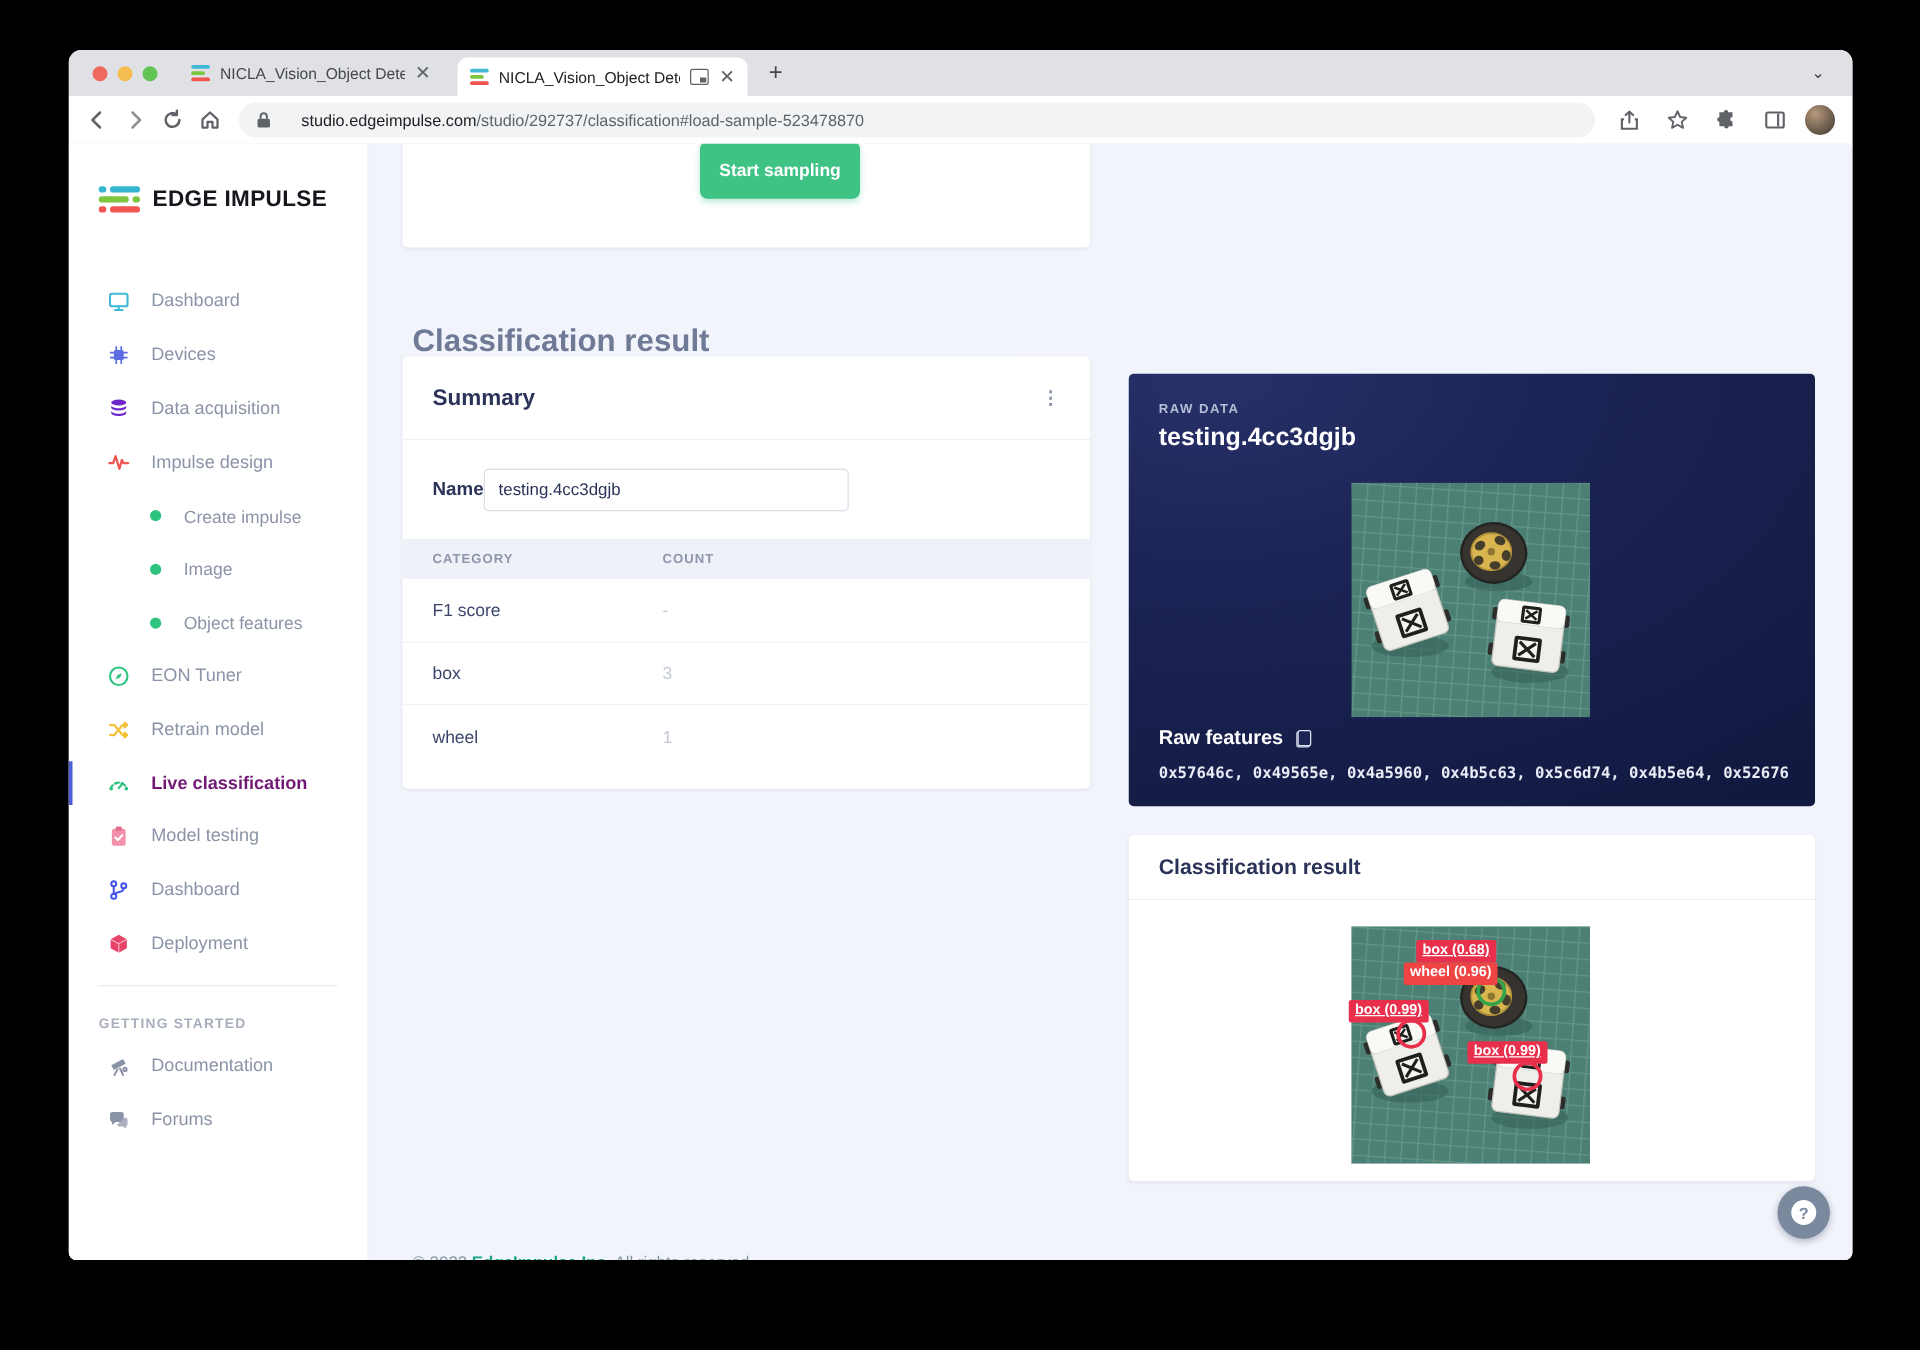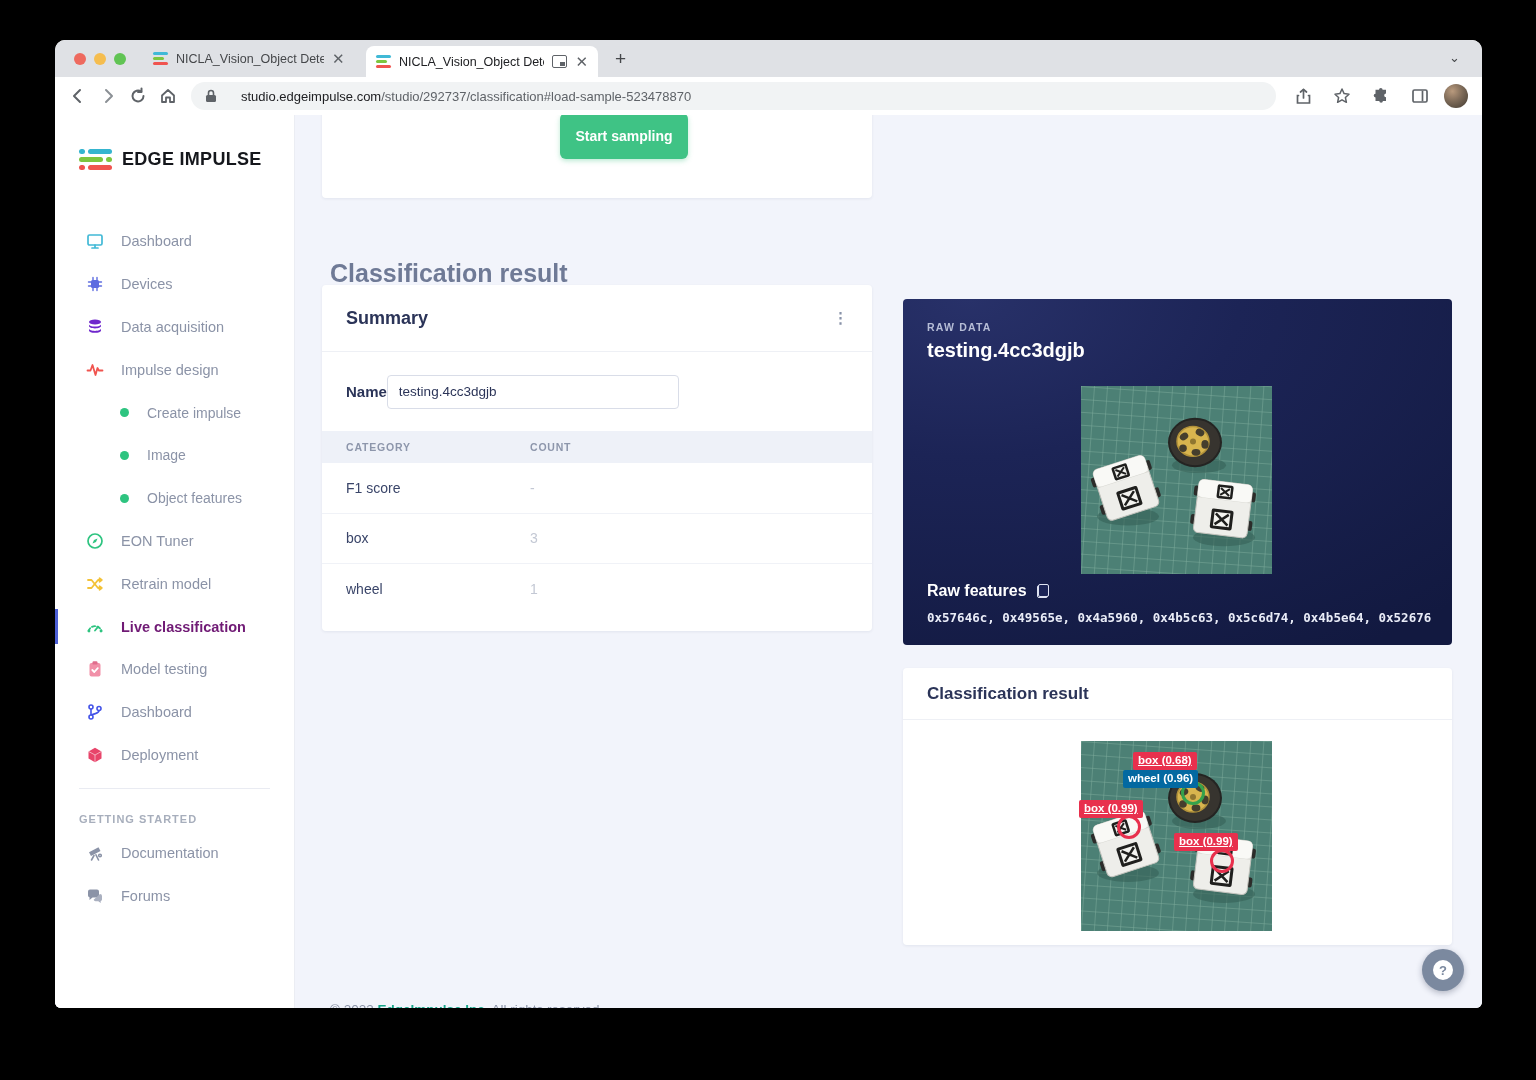--- a/index.html
+++ b/index.html
@@ -81,21 +81,21 @@
   .copy-icon::before{content:"";position:absolute;left:0;bottom:0;width:9px;height:11px;border:1.5px solid #dfe3f2;border-radius:2px;}
   .copy-icon::after{content:"";position:absolute;right:0;top:0;width:9px;height:11px;border:1.5px solid #dfe3f2;border-radius:2px;background:#1c2456;}
   .raw-hex{position:absolute;left:24px;top:311px;width:505px;font-family:"DejaVu Sans Mono",monospace;font-size:12.5px;font-weight:700;color:#e9ecf7;white-space:nowrap;overflow:hidden;}
   
   .class-card{left:608px;top:553px;width:549px;height:277px;}
   .class-header{display:flex;align-items:center;padding:0 24px;height:52px;border-bottom:1px solid #eef0f5;box-sizing:border-box;}
   .class-title{font-size:17px;font-weight:700;color:#2b3458;}
   .class-scene{position:absolute;left:178px;top:73px;width:191px;height:190px;}
   .det-label{position:absolute;color:#fff;font-size:11.5px;font-weight:700;padding:1px 5px 2px;border-radius:2px;white-space:nowrap;line-height:15px;z-index:3;}
   .det-red{background:#e8304d;text-decoration:underline;}
-  .det-green{background:#0369a1;}
+  .det-green{background:#ef4444;}
   .det-ring{position:absolute;border-radius:50%;box-sizing:border-box;z-index:2;}
   .ring-green{border:3px solid #35a24c;}
   .ring-red{border:3px solid #e8304d;}
   
   .footer{position:absolute;left:35px;top:887px;font-size:13.5px;color:#8b93a7;white-space:nowrap;}
   .footer .link{color:#17a689;font-weight:600;}
   .help-fab{position:absolute;left:1127px;top:834px;width:42px;height:42px;border-radius:50%;background:#7b899f;box-shadow:0 2px 6px rgba(20,30,60,.3);display:flex;align-items:center;justify-content:center;}
   .help-q{width:20px;height:20px;border-radius:50%;background:#fff;color:#7b899f;font-size:13px;font-weight:800;display:flex;align-items:center;justify-content:center;}
   svg{display:block;}
 </style>

